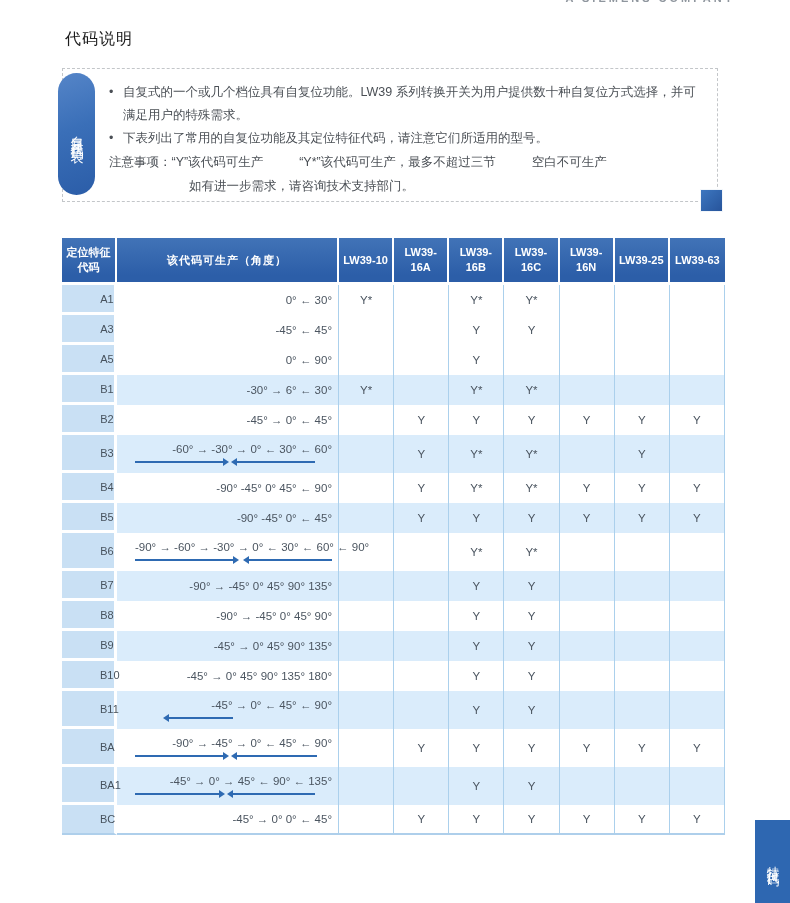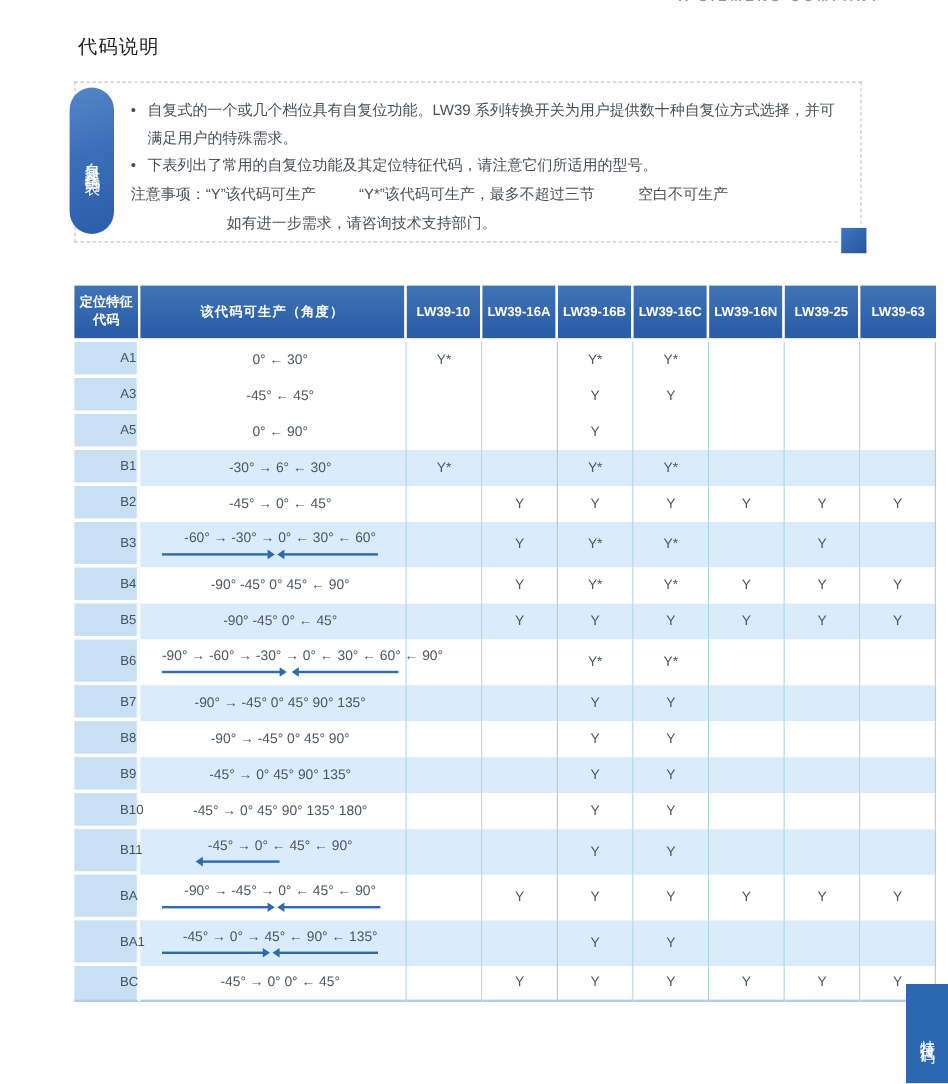--- a/index.html
+++ b/index.html
@@ -51,21 +51,21 @@
 
   .corner-square {
     position: absolute; right: -5px; bottom: -10px;
     width: 21px; height: 21px;
     background: linear-gradient(135deg, #3d77c0 0%, #27549b 100%);
     box-shadow: 0 0 0 1px #f2f6fa;
   }
 
   
   .lw-table {
-    position: absolute; left: 62px; top: 238px; width: 718px;
+    position: absolute; left: 62px; top: 238px; width: 663px;
     border-collapse: separate; border-spacing: 0; table-layout: fixed;
     font-size: 11.5px; color: #4b5560;
   }
   .lw-table thead th {
     background: linear-gradient(180deg, #4173b7 0%, #2c5ea8 85%);
     color: #fff; font-weight: bold; font-size: 11px;
     height: 47px; text-align: center; vertical-align: middle;
     border-right: 2px solid #fff; border-bottom: 3px solid #fff;
     padding: 0 2px; line-height: 1.35;
   }
@@ -73,21 +73,21 @@
   th.pos-h  { width: 222px; letter-spacing: 1px; }
   .lw-table thead th:last-child { border-right: none; margin-top: 29px; }
 
   .lw-table tbody td { height: 30px; vertical-align: middle; background: #fff; }
   tr.tall td { height: 38px; }
   td.code {
     background: #c9e0f4 !important; text-align: center;
     border-right: 3px solid #fff; border-bottom: 3px solid #fff;
     font-size: 11px; color: #47525d; padding-left: 38px;
   }
-  td.pos { padding: 3px 6px 3px 18px; border-right: 1px solid #abd0ec; text-align: center; }
+  td.pos { padding: 3px 6px 3px 18px; border-right: 1px solid #abd0ec; text-align: right; }
   td.val { text-align: center; border-right: 1px solid #abd0ec; }
   tr.stripe td.pos, tr.stripe td.val { background: #daecfb; }
   .lw-table tbody tr:last-child td.pos,
   .lw-table tbody tr:last-child td.val { border-bottom: 2px solid #aecfeb; }
   .lw-table tbody tr:last-child td.code { border-bottom: 2px solid #aecfeb; }
 
   .pos-text { line-height: 1.25; white-space: nowrap; }
   .arrows { display: flex; align-items: center; height: 9px; margin-top: 1px; }
   .arrow { position: relative; height: 2px; background: #2e6ab2; display: inline-block; }
   .arrow.right::after {

